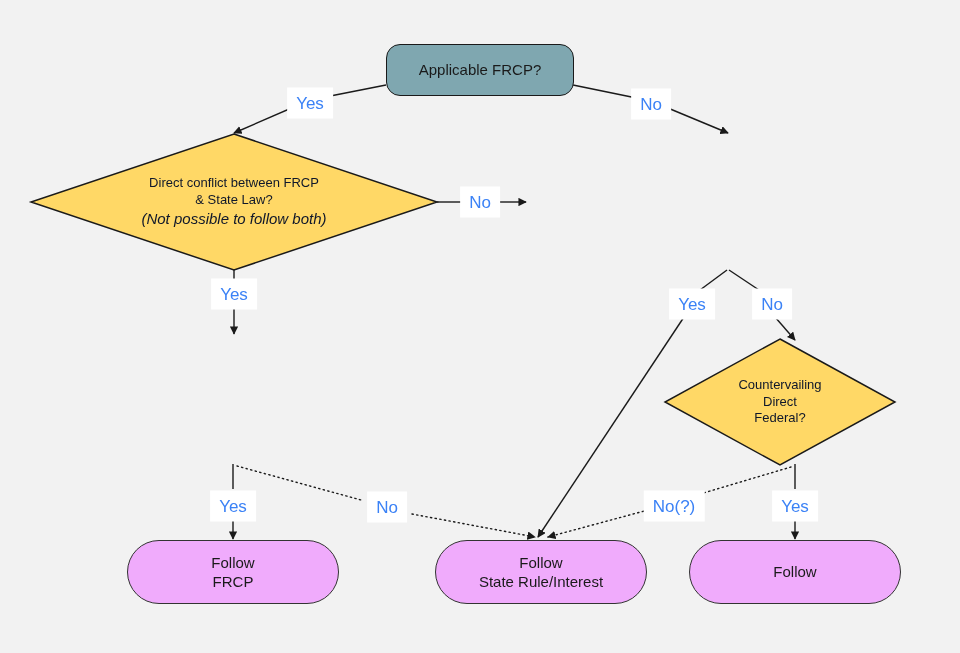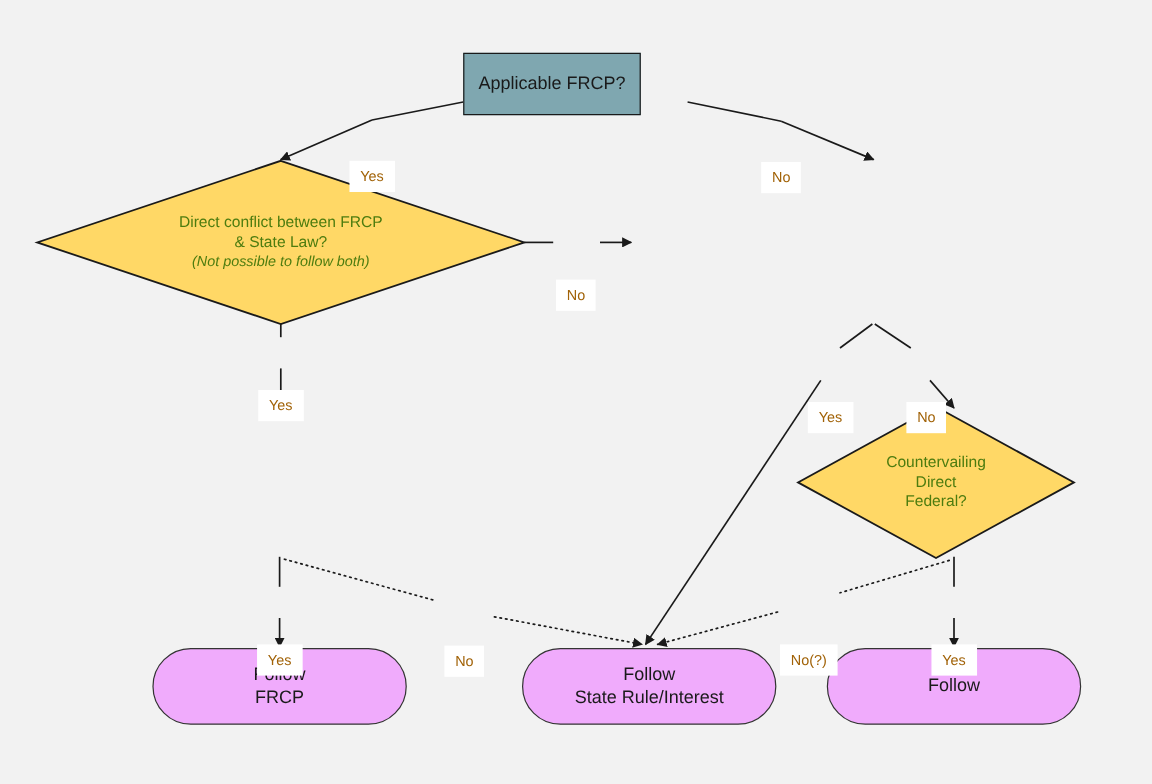--- a/index.html
+++ b/index.html
@@ -64,38 +64,37 @@
     left: 0;
     top: 0;
     width: 100%;
     height: 100%;
     display: flex;
     flex-direction: column;
     align-items: center;
     justify-content: center;
     text-align: center;
     z-index: 3;
-    color: #4d7c0f;
+    color: #0f172a;
     line-height: 1.3;
   }
   .sub {
     font-style: italic;
-    font-size: 12px;
+    font-size: 15px;
   }
   .edge-label {
     position: absolute;
     background: #ffffff;
-    color: #a16207;
-    font-size: 12px;
+    color: #3b82f6;
+    font-size: 17px;
     line-height: 1;
     padding: 7px 9px;
     z-index: 4;
     white-space: nowrap;
     transform: translate(-50%, -50%);
-    margin-top: 44px;
   }
   .t13 { font-size: 13px; }
   .t15 { font-size: 15px; }
 </style>
 </head>
 <body>
 
 <div id="canvas">
 
   <svg id="edges" viewBox="0 0 960 653" width="960" height="653">
@@ -135,21 +134,21 @@
     <g stroke="#1a1a1a" stroke-width="1.4" fill="none" stroke-dasharray="1.3 3.4" stroke-linecap="round">
 
       <path d="M 237 466 L 361 500"></path>
       <path d="M 412 514 L 535 537" marker-end="url(#arrow)"></path>
 
       <path d="M 791 467 L 700 494"></path>
       <path name="x" d="M 648 510 L 548 537" marker-end="url(#arrow)"></path>
     </g>
   </svg>
 
-  <div class="node node-process" style="left:386px; top:44px; width:148px; height:52px;">
+  <div class="node node-process" style="left:386px; top:44px; width:188px; height:52px;border-radius:14px;">
     <span class="node-label t15">Applicable FRCP?</span>
   </div>
 
   <div class="diamond-wrap" style="left:30px; top:133px; width:408px; height:138px;">
     <svg width="408" height="138" viewBox="0 0 408 138">
       <polygon points="204,1 407,69 204,137 1,69" fill="#ffd866" stroke="#1a1a1a" stroke-width="1.5"></polygon>
     </svg>
     <div class="diamond-text">
       <div class="t13">Direct conflict between FRCP</div>
       <div class="t13">&amp; State Law?</div>

